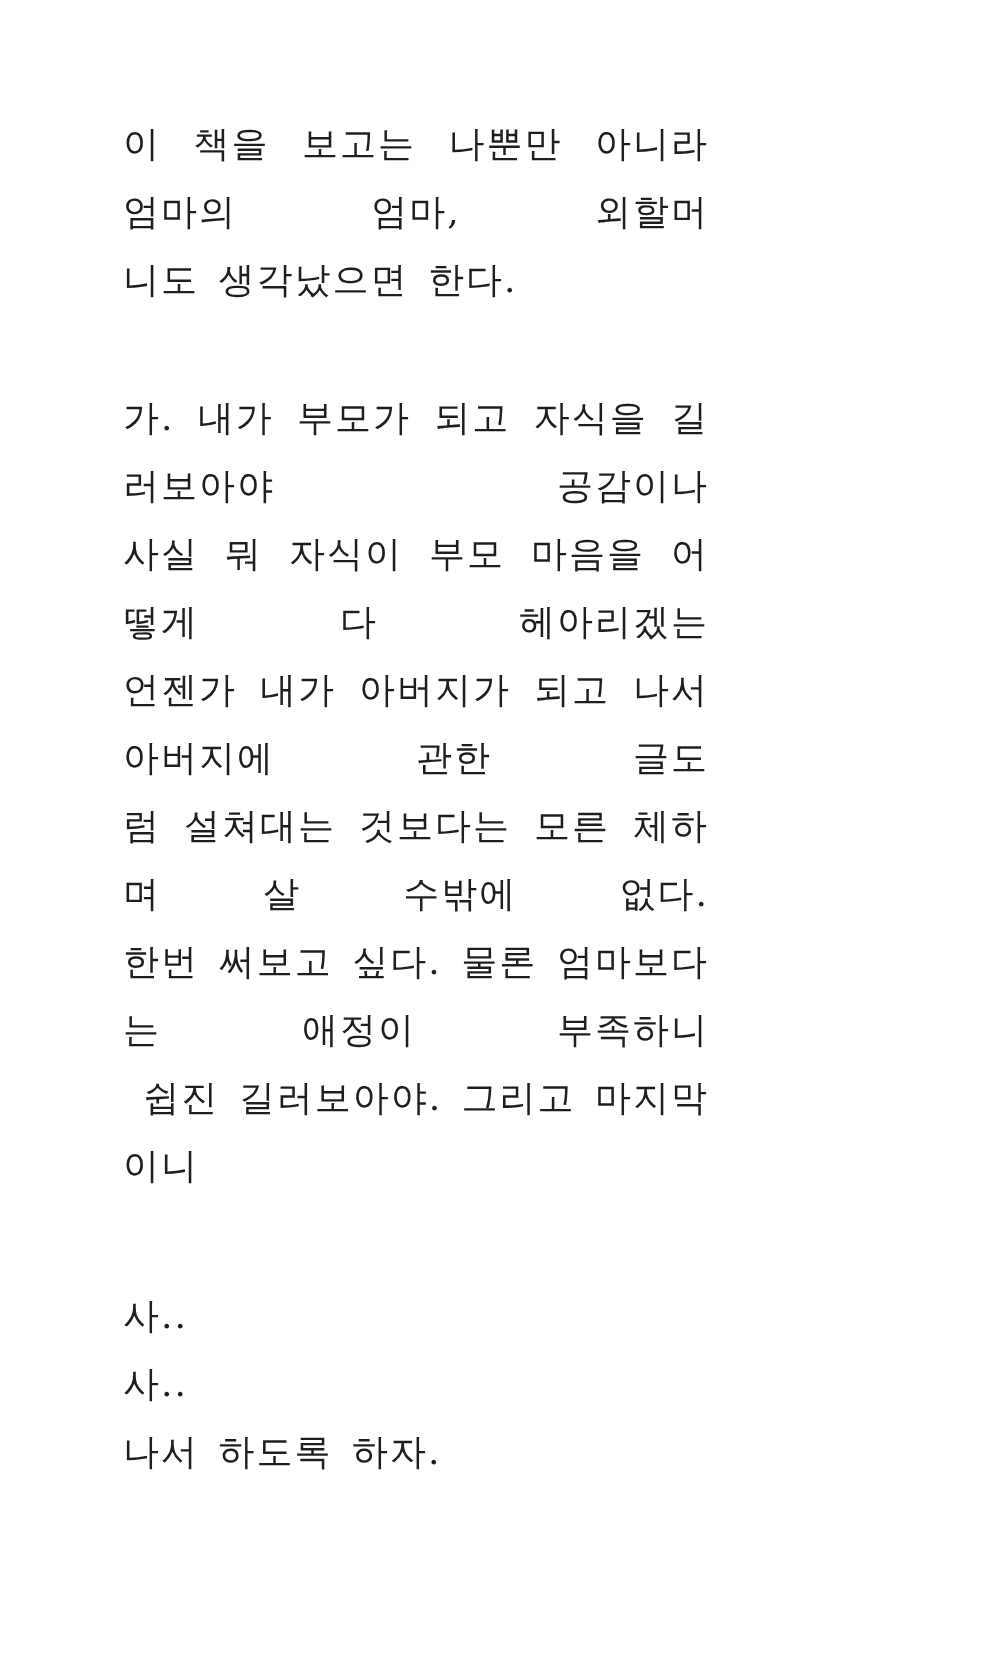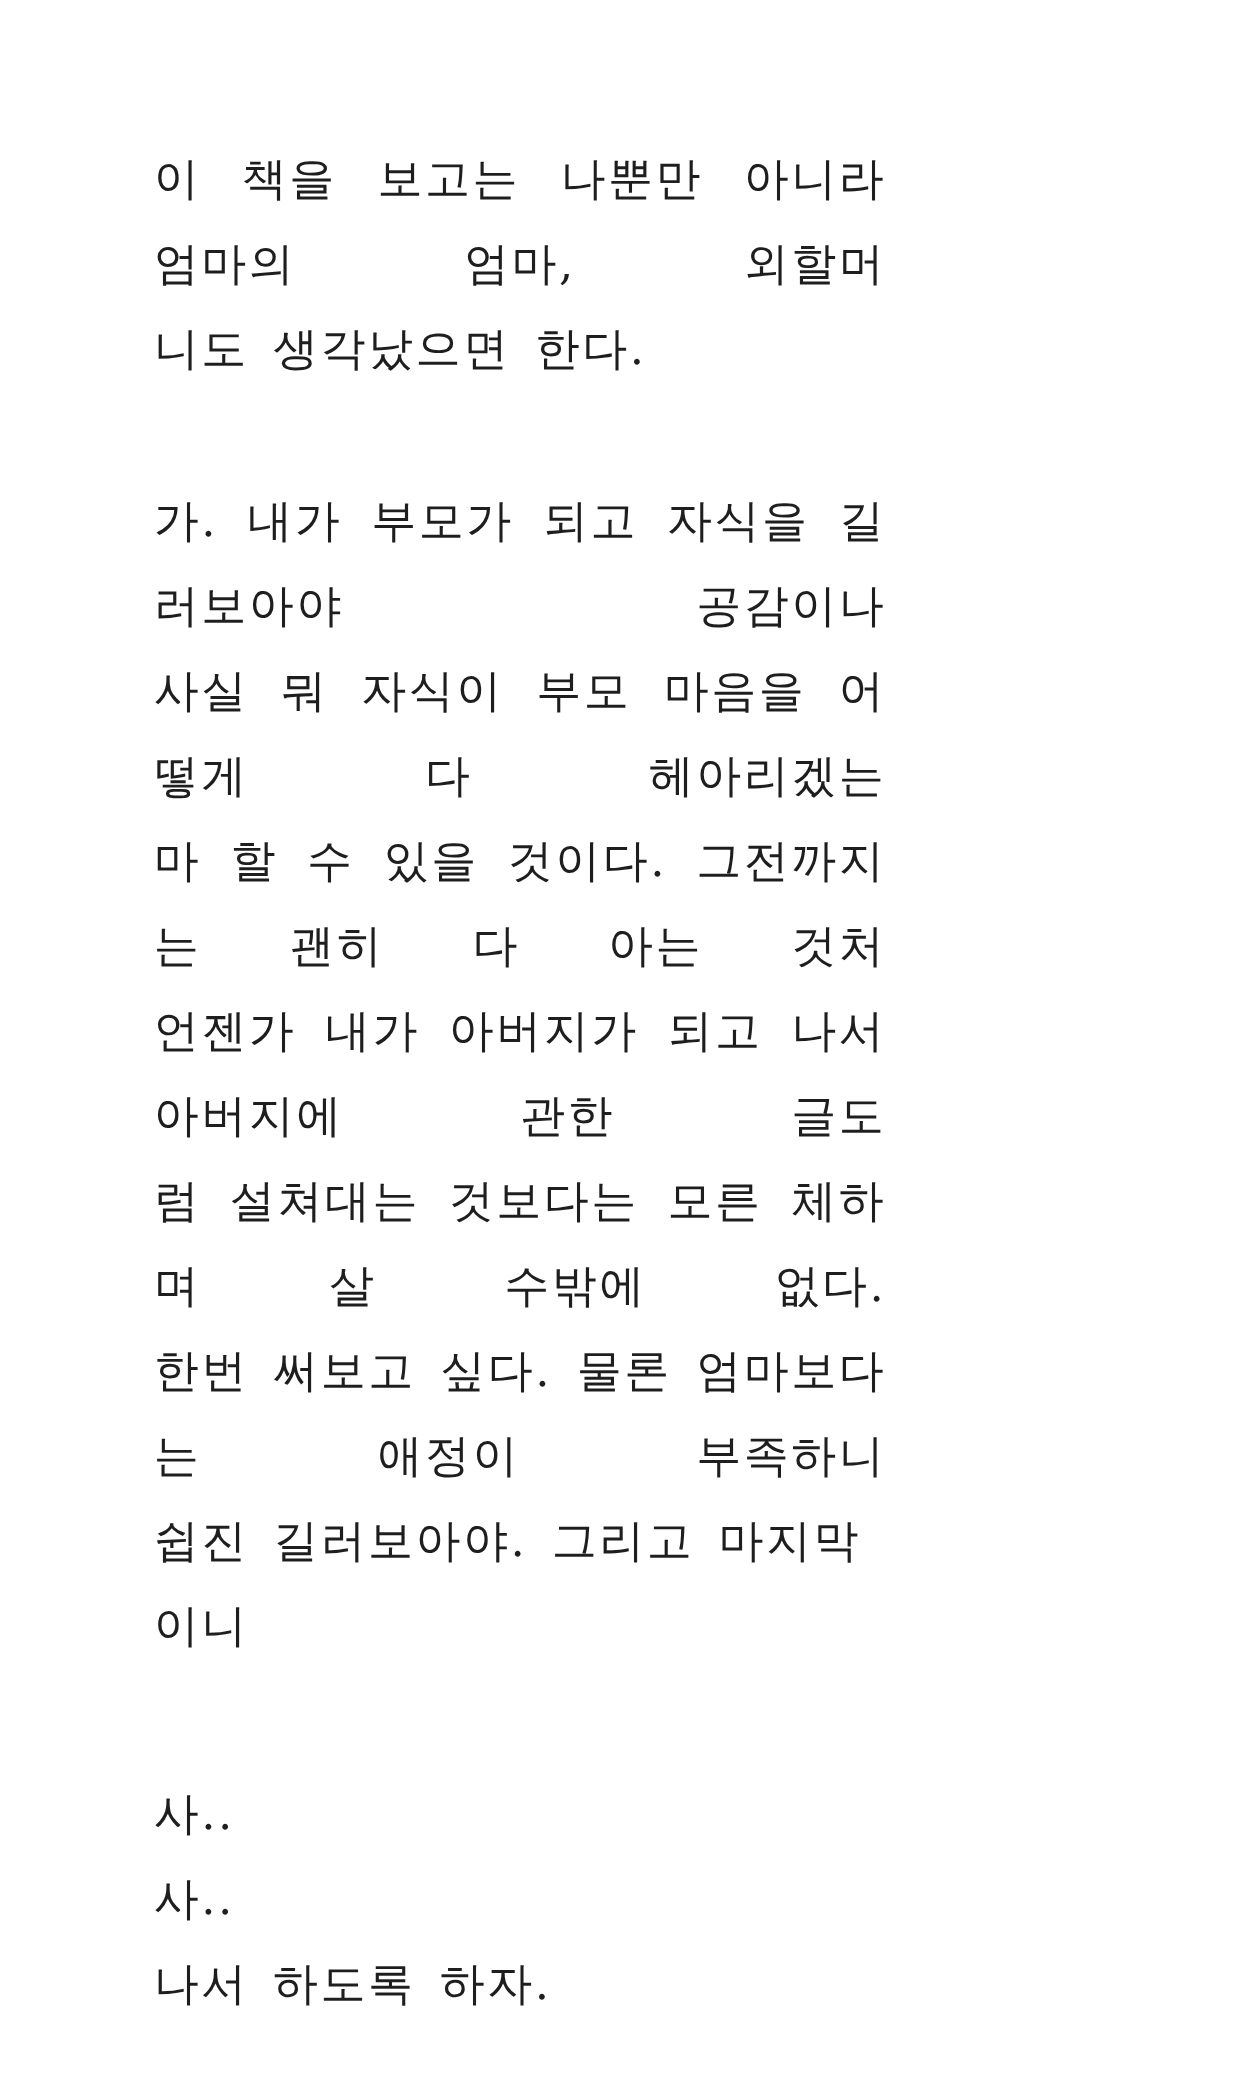--- a/index.html
+++ b/index.html
@@ -26,42 +26,41 @@
     color: #1e1e1e;
     letter-spacing: 2px;
     word-spacing: 6px;
     white-space: normal;
   }
   .justify {
     text-align: justify;
     text-align-last: justify;
   }
   .left {
-    text-align: left;
+    text-align: right;
     text-align-last: left;
   }
   .spacer-a { height: 70px; }   
   .spacer-b { height: 82px; }   
 </style>
 </head>
 <body>
 
 <div class="page">
 
   <div>
     <div class="line justify">이 책을 보고는 나뿐만 아니라 엄마의 엄마, 외할머</div>
     <div class="line left">니도 생각났으면 한다.</div>
   </div>
 
   <div class="spacer-a"></div>
 
   <div>
     <div class="line justify">가. 내가 부모가 되고 자식을 길러보아야 공감이나</div>
     <div class="line justify">사실 뭐 자식이 부모 마음을 어떻게 다 헤아리겠는</div>
-    <div class="line justify">마 할 수 있을 것이다. 그전까지는 괜히 다 아는 것처</div>
     <div class="line justify">언젠가 내가 아버지가 되고 나서 아버지에 관한 글도</div>
     <div class="line justify">럼 설쳐대는 것보다는 모른 체하며 살 수밖에 없다.</div>
     <div class="line justify">한번 써보고 싶다. 물론 엄마보다는 애정이 부족하니</div>
     <div class="line left">쉽진 길러보아야. 그리고 마지막이니</div>
   </div>
 
   <div class="spacer-b"></div>
 
   <div>
     <div class="line left">사..</div>

